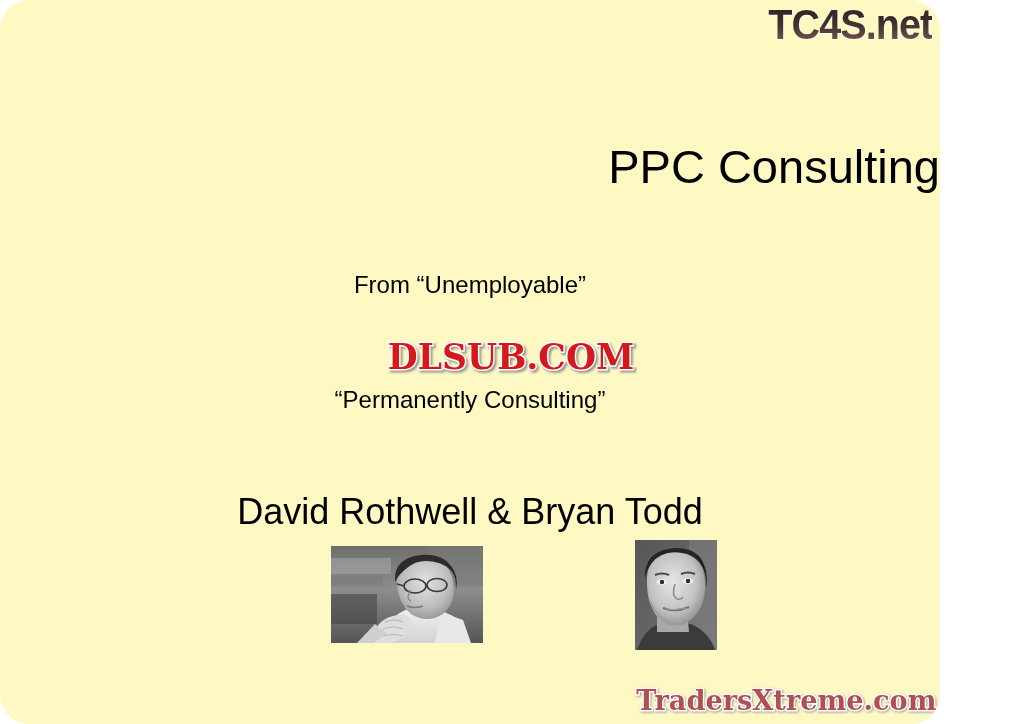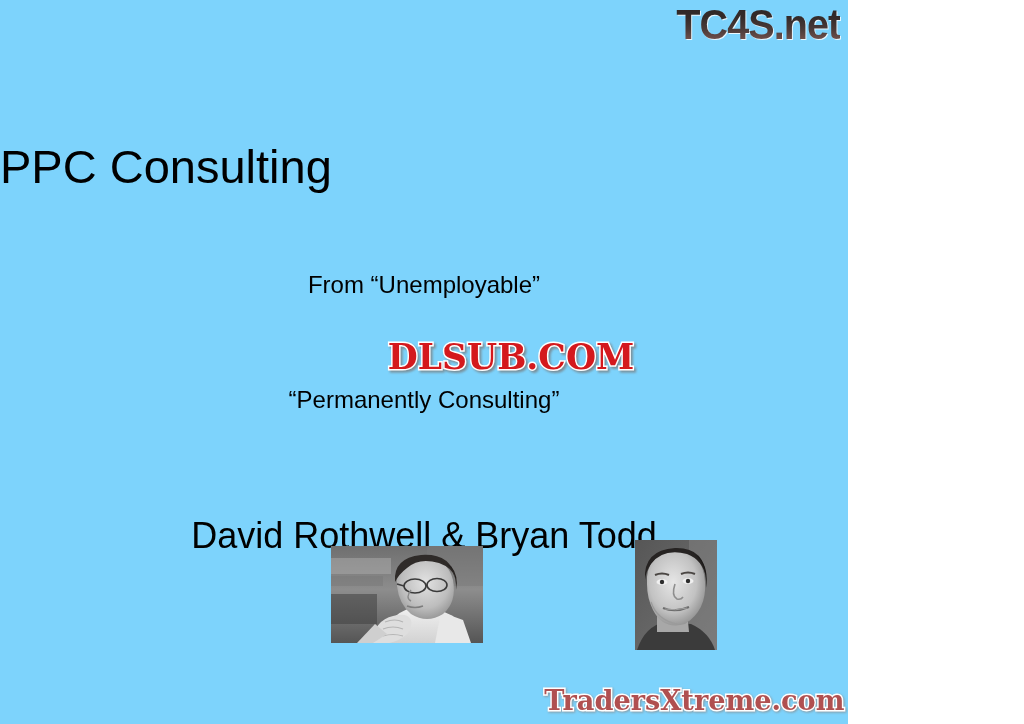--- a/index.html
+++ b/index.html
@@ -6,24 +6,25 @@
     margin: 0;
     padding: 0;
     background: #ffffff;
   }
   body {
     font-family: "Liberation Sans", sans-serif;
   }
 
   #slide {
     position: relative;
-    width: 848px;
+    width: 940px;
     height: 724px;
-    background: #7dd3fc;
+    background: #fef9c3;
     overflow: hidden;
+    border-radius: 29px;
   }
 
   
   #tc4s-logo {
     position: absolute;
     right: 8px;
     top: 2px;
     font-family: "Liberation Sans", sans-serif;
     font-weight: bold;
     font-size: 43px;
@@ -45,21 +46,21 @@
     text-shadow: 0 0 0 rgba(0,0,0,0);
     filter: drop-shadow(1px 1px 0 rgba(255,255,255,0.85));
   }
 
   
   #title {
     position: absolute;
     left: 0;
     right: 0;
     top: 141px;
-    text-align: left;
+    text-align: right;
     font-size: 47px;
     line-height: 52px;
     color: #000000;
     letter-spacing: 0px;
   }
 
   .subline {
     position: absolute;
     left: 0;
     right: 0;
@@ -74,21 +75,20 @@
 
   #authors {
     position: absolute;
     left: 0;
     right: 0;
     top: 492px;
     text-align: center;
     font-size: 36px;
     line-height: 40px;
     color: #000000;
-    margin-top: 24px;
   }
 
   
   #dlsub-watermark {
     position: absolute;
     left: 364px;
     top: 333px;
     width: 294px;
     height: 46px;
     display: flex;

